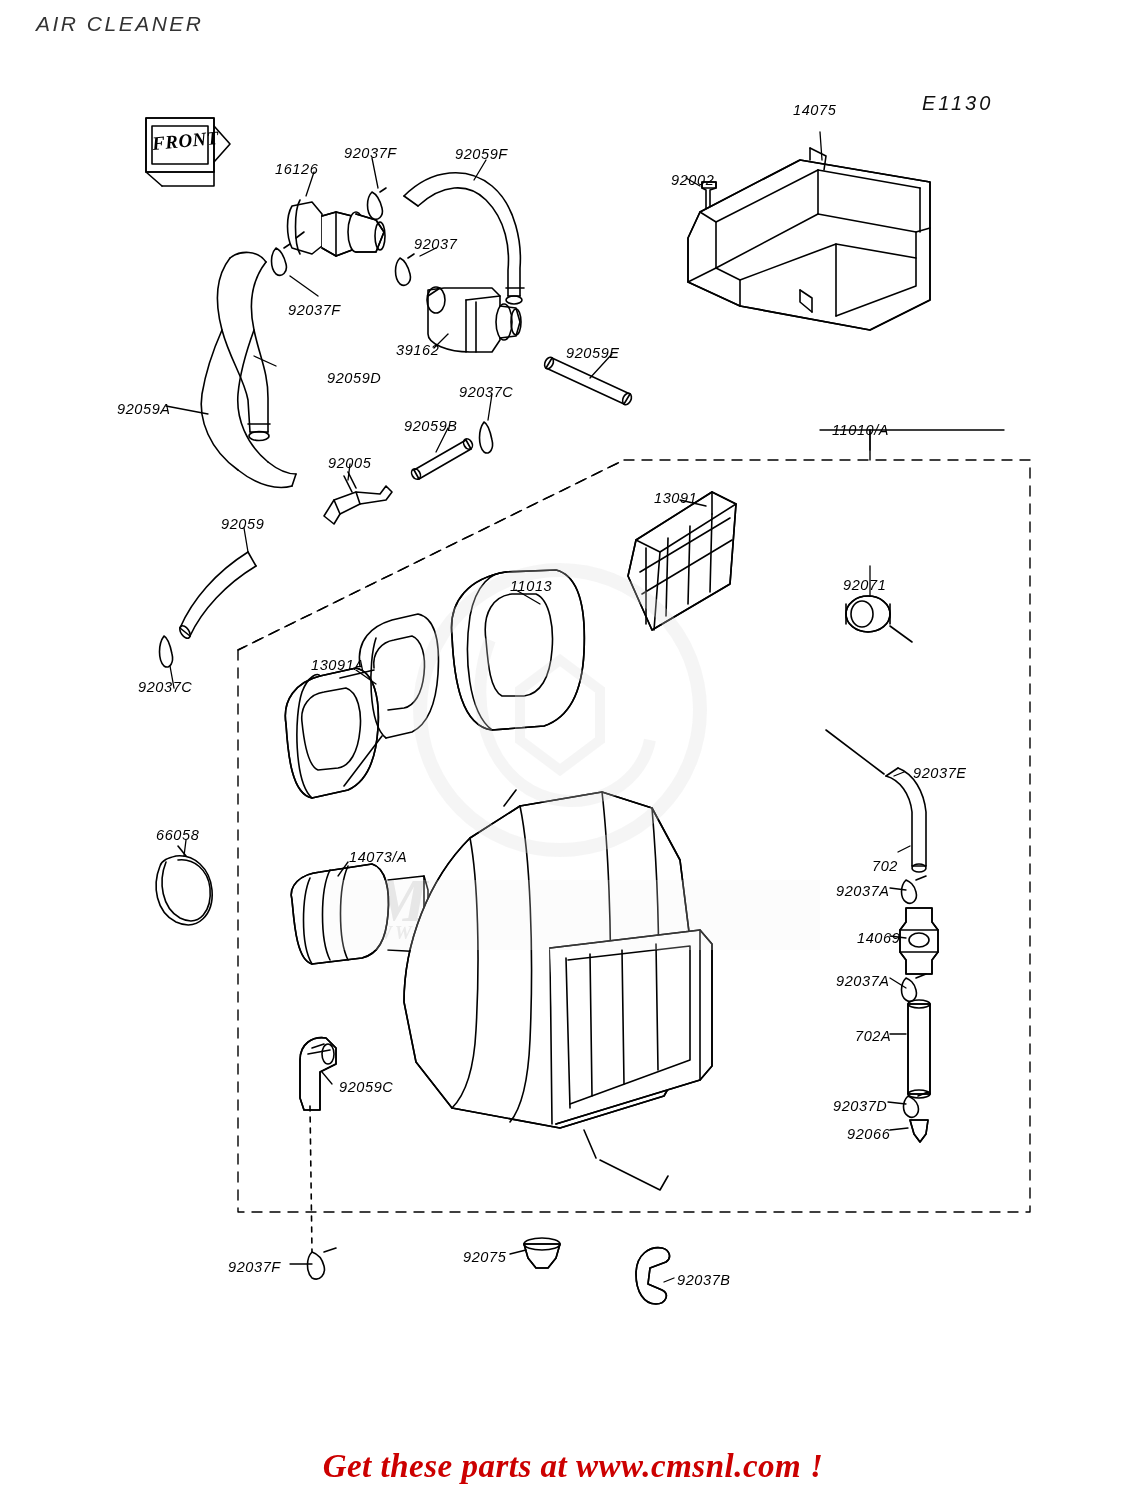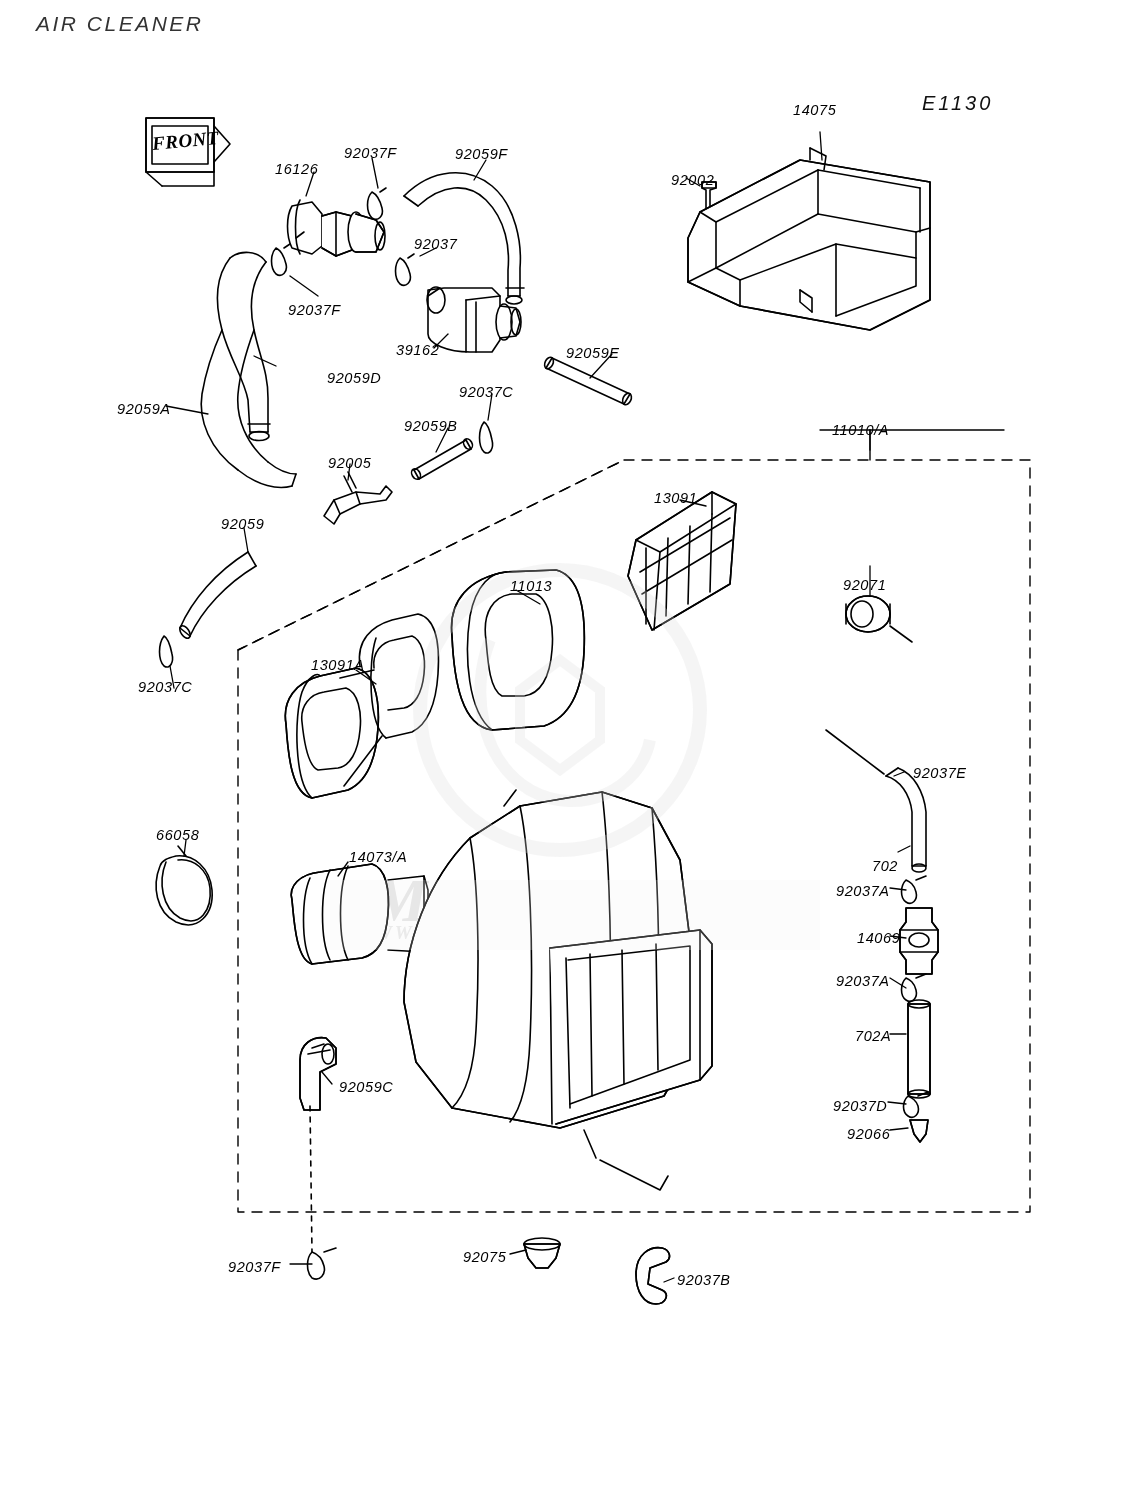--- a/index.html
+++ b/index.html
@@ -459,13 +459,14 @@
   <div class="callout" style="left:857px; top:930px;">14069</div>
   <div class="callout" style="left:836px; top:973px;">92037A</div>
   <div class="callout" style="left:855px; top:1028px;">702A</div>
   <div class="callout" style="left:339px; top:1079px;">92059C</div>
   <div class="callout" style="left:833px; top:1098px;">92037D</div>
   <div class="callout" style="left:847px; top:1126px;">92066</div>
   <div class="callout" style="left:228px; top:1259px;">92037F</div>
   <div class="callout" style="left:463px; top:1249px;">92075</div>
   <div class="callout" style="left:677px; top:1272px;">92037B</div>
 
+  <div id="footer">Get these parts at www.cmsnl.com !</div>
 </div>
 
 </body></html>

